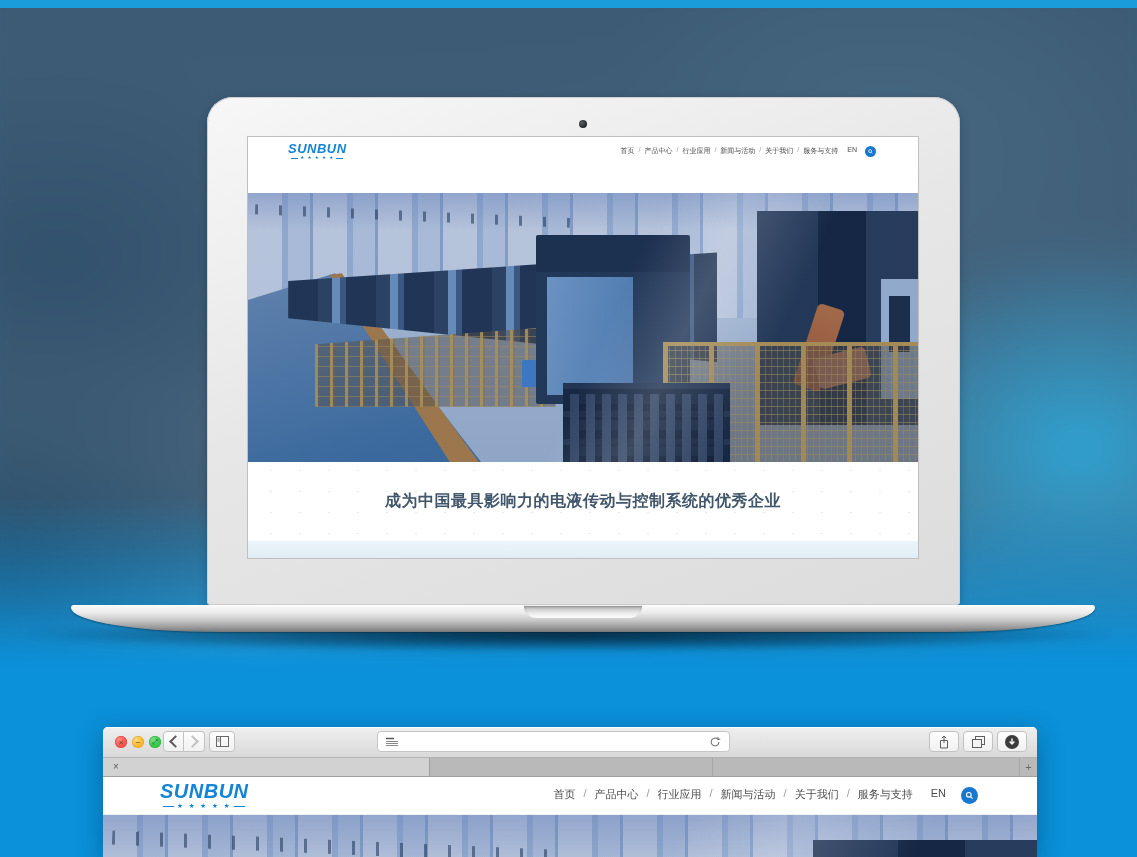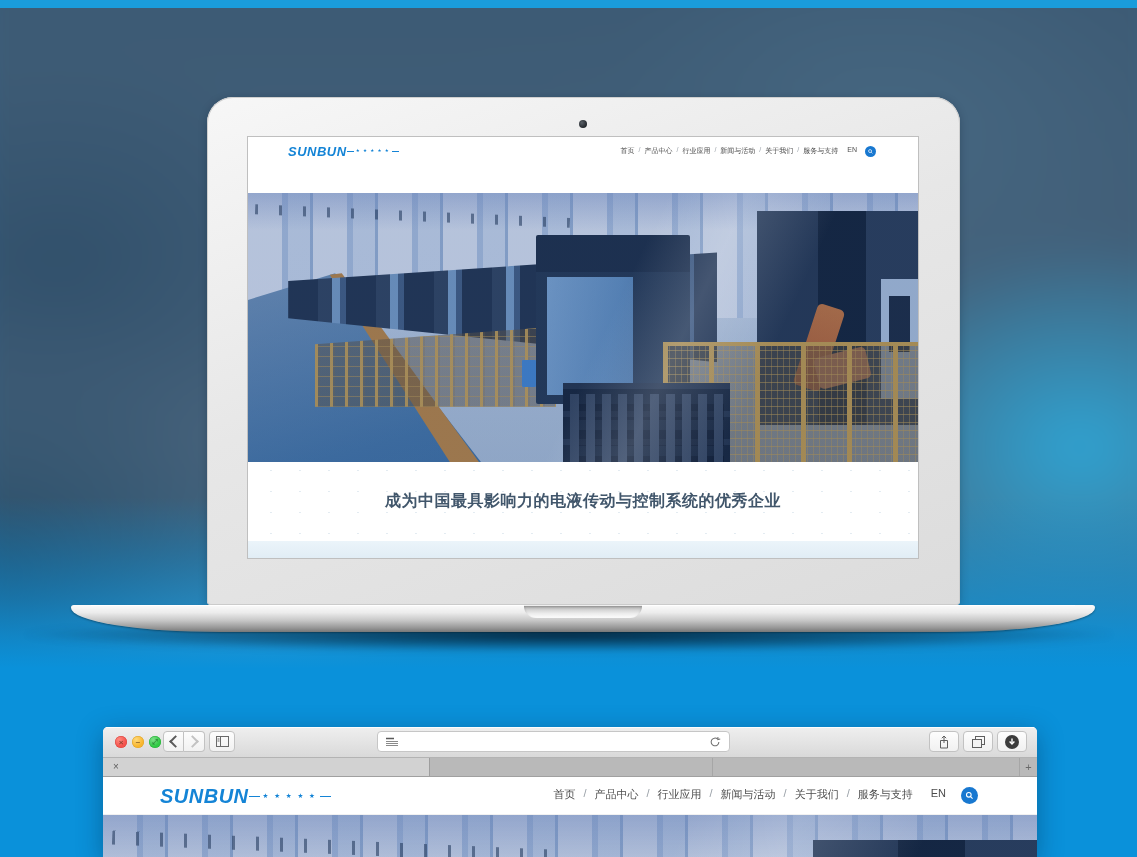--- a/index.html
+++ b/index.html
@@ -37,21 +37,21 @@
     background:linear-gradient(180deg,#fbfbfb 0%,#ececec 28%,#c6c6c6 58%,#949494 86%,#777 100%);
     border-radius:3px 3px 160px 160px / 3px 3px 26px 26px;box-shadow:0 1px 2px rgba(0,0,0,.35);}
   .laptop-base::before{content:"";position:absolute;left:50%;top:0;transform:translateX(-50%);
     width:118px;height:13px;border-radius:0 0 12px 12px;
     background:linear-gradient(180deg,#b4b4b4,#ececec 65%,#fdfdfd);
     box-shadow:inset 0 2px 3px rgba(0,0,0,.28);}
   .laptop-base::after{content:"";position:absolute;left:2%;top:0;width:96%;height:1px;background:rgba(255,255,255,.85);}
 
   
   .site-header{position:relative;display:flex;align-items:center;justify-content:space-between;background:#fff;}
-  .logo{display:flex;flex-direction:row;align-items:center;line-height:1;cursor:pointer;text-align:center;}
+  .logo{display:flex;flex-direction:column;align-items:center;line-height:1;cursor:pointer;text-align:center;}
   .logo-text{font-style:italic;font-weight:bold;color:var(--accentBlue,#1484d6);letter-spacing:.5px;}
   .logo-stars{display:flex;align-items:center;color:var(--accentBlue,#1484d6);}
   .logo-stars::before,.logo-stars::after{content:"";height:1px;background:var(--accentBlue,#1484d6);}
   .main-nav{display:flex;color:#4d4d4d;}
   .main-nav a{color:#4d4d4d;text-decoration:none;white-space:nowrap;}
   .main-nav .sep{color:#9aa1a8;font-style:normal;}
   .lang{color:#4d4d4d;white-space:nowrap;}
   .search-btn{display:flex;align-items:center;justify-content:center;border-radius:50%;
     background:var(--searchBlue,#1878d0);cursor:pointer;}
 

